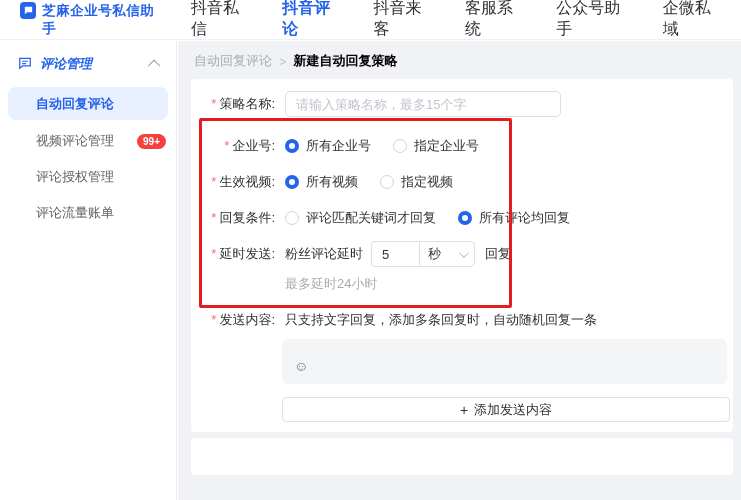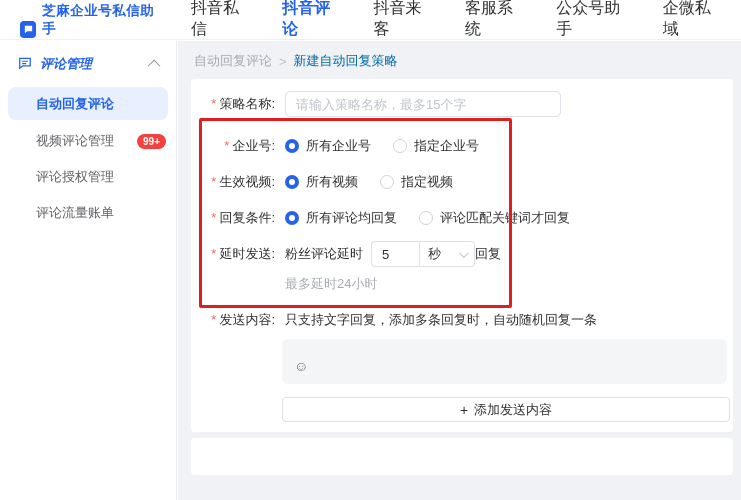--- a/index.html
+++ b/index.html
@@ -2,21 +2,21 @@
 <html><head>
 <meta charset="utf-8">
 <style>
   * { margin:0; padding:0; box-sizing:border-box; }
   html,body { width:741px; height:500px; overflow:hidden; }
   body { font-family:"Liberation Sans","DejaVu Sans",sans-serif; font-size:13px; color:#303133; background:#fff; }
   .app { position:relative; width:741px; height:500px; }
 
   
   .header { height:40px; background:#fff; border-bottom:1px solid #f0f0f0; display:flex; align-items:center; padding:0 16px 0 20px; }
-  .logo { display:flex; align-items:flex-end; gap:6px; }
+  .logo { display:flex; align-items:flex-start; gap:6px; }
   .logo-icon { width:17px; height:17px; border-radius:4px; background:#2563eb; display:flex; align-items:center; justify-content:center; }
   .logo-icon svg { display:block; }
   .logo-text { color:#2563eb; font-weight:bold; font-size:13.5px; letter-spacing:.5px; }
   .tabs { display:flex; align-items:center; gap:27px; margin-left:26px; height:40px; }
   .tab { color:#303133; font-size:16px; cursor:pointer; padding:6px 2px 5px; border-bottom:2px solid transparent; }
   .tab.active { color:#2563eb; font-weight:bold; border-bottom-color:#2563eb; }
 
   
   .sidebar { position:absolute; left:0; top:41px; width:177px; height:459px; background:#fff; border-right:1px solid #ececec; padding-top:4px; }
   .group-header { display:flex; align-items:center; height:38px; padding:0 16px 0 18px; font-weight:bold; gap:8px; }
@@ -27,41 +27,41 @@
   .side-item { display:flex; align-items:center; height:34px; padding-left:36px; padding-right:10px; color:#606266; cursor:pointer; margin:2px 0; }
   .side-item.active { background:#e8f0ff; color:#2563eb; font-weight:bold; border-radius:8px; margin:4px 8px; padding-left:28px; height:33px; }
   .side-item .ilabel { flex:1; }
   .badge { background:#f5413d; color:#fff; font-size:10px; line-height:15px; padding:0 6px; border-radius:8px; font-weight:bold; }
 
   
   .main { position:absolute; left:178px; top:41px; width:563px; height:459px; background:#f0f2f5; overflow:hidden; }
   .breadcrumb { padding:11px 0 9px 16px; font-size:13px; display:flex; gap:7px; align-items:center; }
   .bc-parent { color:#a8abb2; cursor:pointer; }
   .bc-sep { color:#c0c4cc; }
-  .bc-current { color:#0369a1; font-weight:normal; }
+  .bc-current { color:#000000; font-weight:bold; }
 
   .card { position:relative; margin:0 8px 0 13px; background:#fff; border-radius:4px; padding:14px 0 10px 4px; }
   .form-row { display:flex; align-items:center; height:22px; margin-bottom:14px; }
   .form-label { width:80px; text-align:right; margin-right:10px; color:#303133; white-space:nowrap; flex:none; }
   .req { color:#f56c6c; margin-right:3px; }
   .text-input { width:276px; height:26px; border:1px solid #dcdfe6; border-radius:5px; padding:0 10px; font-size:13px; color:#303133; outline:none; font-family:inherit; }
   .text-input::placeholder { color:#c0c4cc; }
 
   .radio-group { display:flex; align-items:center; gap:22px; }
   .radio-opt { display:flex; align-items:center; gap:7px; cursor:pointer; }
   .radio { width:14px; height:14px; border-radius:50%; border:1px solid #d0d3d9; background:#fff; flex:none; position:relative; }
   .radio.checked { border:none; background:#2563eb; }
   .radio.checked::after { content:""; position:absolute; left:4px; top:4px; width:6px; height:6px; border-radius:50%; background:#fff; }
 
   .delay-wrap { display:flex; align-items:center; gap:0; }
   .delay-prefix { margin-right:8px; }
   .delay-input { width:48px; height:26px; border:1px solid #dcdfe6; border-right:none; border-radius:4px 0 0 4px; padding:0 10px; font-size:13px; color:#303133; outline:none; font-family:inherit; }
   .unit-select { width:56px; height:26px; border:1px solid #dcdfe6; border-radius:0 4px 4px 0; display:flex; align-items:center; justify-content:space-between; padding:0 8px; color:#303133; cursor:pointer; background:#fff; }
   .chevron-down { width:7px; height:7px; border-right:1.3px solid #c0c4cc; border-bottom:1.3px solid #c0c4cc; transform:rotate(45deg) translateY(-2px); }
-  .delay-suffix { }
+  .delay-suffix { margin-left:10px; }
   .hint-row { margin-left:90px; color:#a8abb2; font-size:13px; height:18px; margin-bottom:16px; margin-top:-4px; }
   .desc { color:#303133; }
 
   .panel { margin-left:87px; width:445px; background:#f4f5f7; border-radius:6px; padding:13px 12px 10px; }
   .reply-textarea { width:100%; height:57px; border:1px solid #e4e7ed; border-radius:4px; background:#fff; resize:none; padding:8px 10px; font-size:13px; font-family:inherit; color:#303133; outline:none; display:block; }
   .reply-textarea::placeholder { color:#c0c4cc; }
   .emoji-btn { margin-top:6px; font-size:14px; color:#606266; cursor:pointer; width:18px; line-height:16px; }
 
   .add-btn { margin:13px 0 0 87px; width:448px; height:25px; background:#fff; border:1px solid #dcdfe6; border-radius:4px; display:flex; align-items:center; justify-content:center; gap:6px; color:#303133; cursor:pointer; font-size:13px; }
   .plus { font-size:14px; color:#303133; }
@@ -161,26 +161,26 @@
             <span class="radio"></span>
             <span>指定视频</span>
           </span>
         </span>
       </div>
 
       <div class="form-row">
         <span class="form-label"><span class="req">*</span><span>回复条件:</span></span>
         <span class="radio-group">
           <span class="radio-opt">
+            <span class="radio"></span>
+            <span>评论匹配关键词才回复</span>
+          </span>
+          <span class="radio-opt">
             <span class="radio checked"></span>
             <span>所有评论均回复</span>
-          </span>
-          <span class="radio-opt">
-            <span class="radio"></span>
-            <span>评论匹配关键词才回复</span>
           </span>
         </span>
       </div>
 
       <div class="form-row">
         <span class="form-label"><span class="req">*</span><span>延时发送:</span></span>
         <span class="delay-wrap">
           <span class="delay-prefix">粉丝评论延时</span>
           <input class="delay-input" value="5" style="">
           <span class="unit-select">

